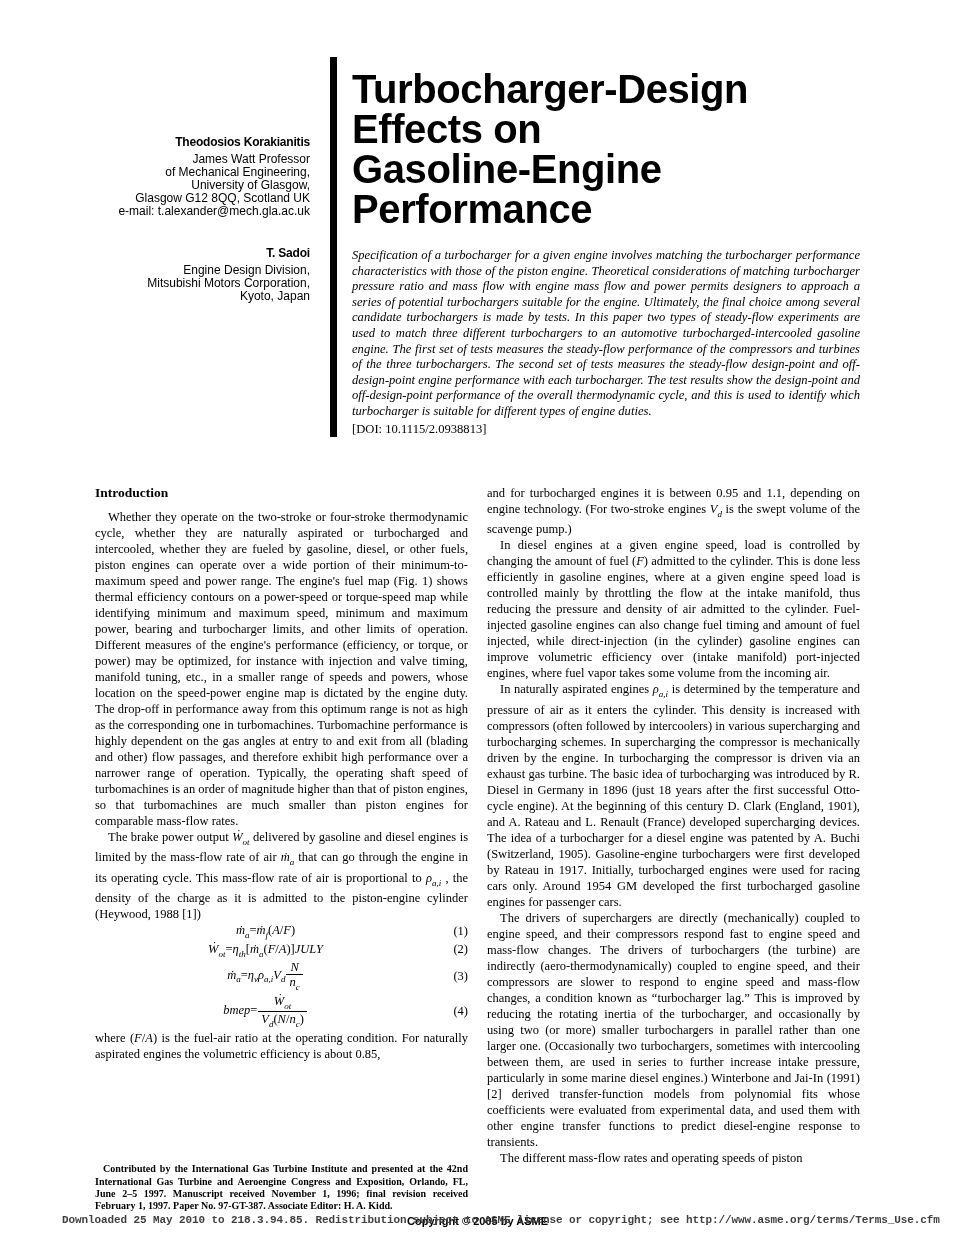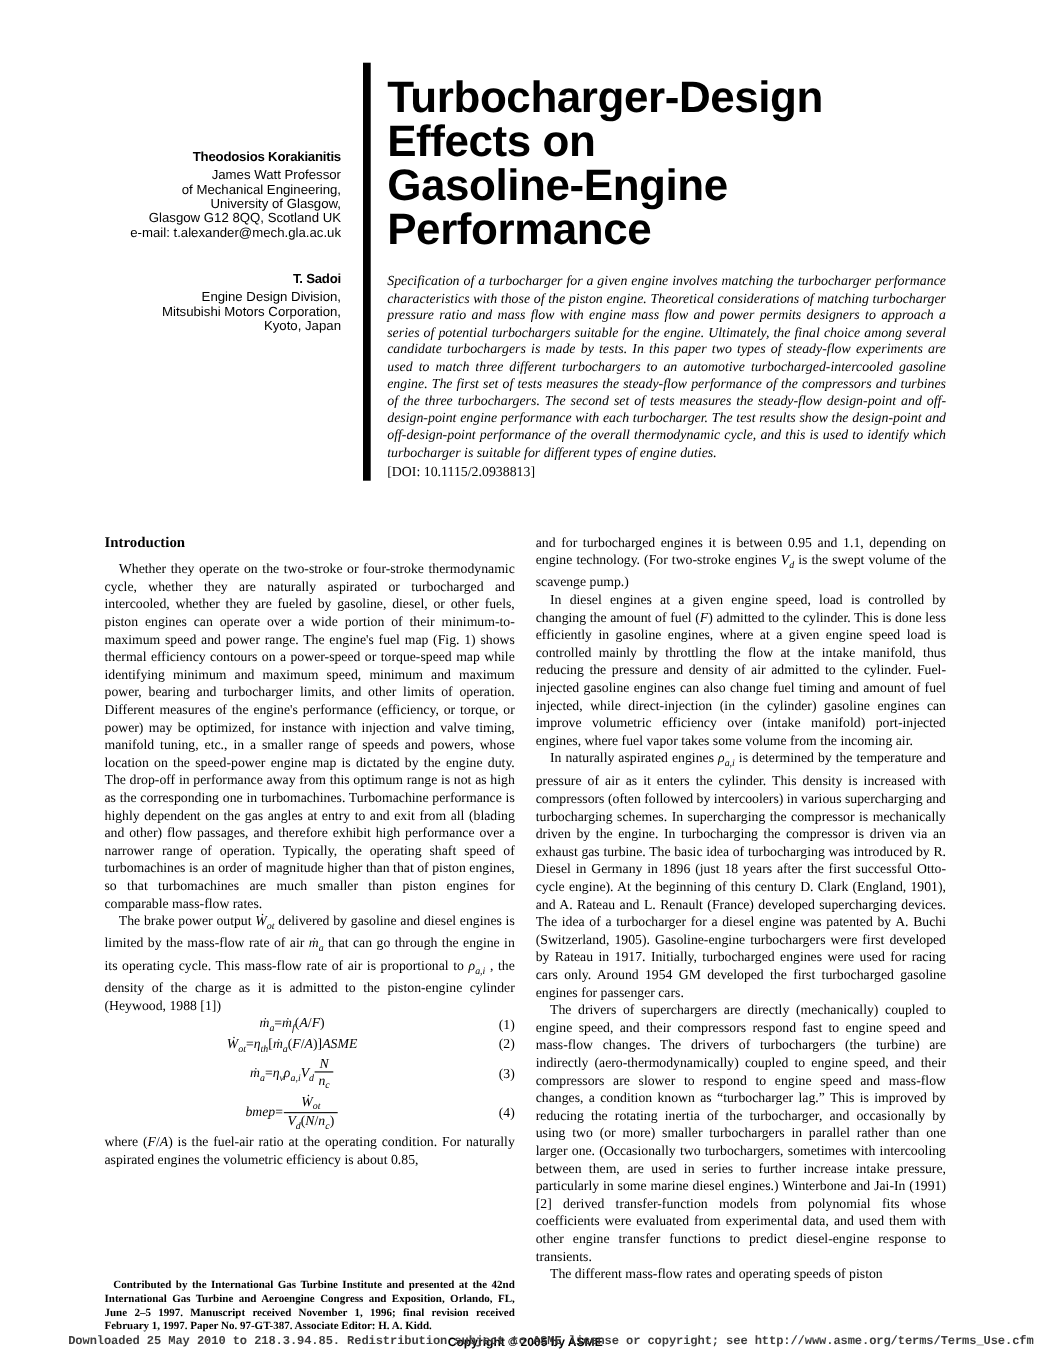--- a/index.html
+++ b/index.html
@@ -108,21 +108,21 @@
       <h2 class="section-heading">Introduction</h2>
 
       <p class="bodytext indent">Whether they operate on the two-stroke or four-stroke thermodynamic cycle, whether they are naturally aspirated or turbocharged and intercooled, whether they are fueled by gasoline, diesel, or other fuels, piston engines can operate over a wide portion of their minimum-to-maximum speed and power range. The engine's fuel map (Fig. 1) shows thermal efficiency contours on a power-speed or torque-speed map while identifying minimum and maximum speed, minimum and maximum power, bearing and turbocharger limits, and other limits of operation. Different measures of the engine's performance (efficiency, or torque, or power) may be optimized, for instance with injection and valve timing, manifold tuning, etc., in a smaller range of speeds and powers, whose location on the speed-power engine map is dictated by the engine duty. The drop-off in performance away from this optimum range is not as high as the corresponding one in turbomachines. Turbomachine performance is highly dependent on the gas angles at entry to and exit from all (blading and other) flow passages, and therefore exhibit high performance over a narrower range of operation. Typically, the operating shaft speed of turbomachines is an order of magnitude higher than that of piston engines, so that turbomachines are much smaller than piston engines for comparable mass-flow rates.</p>
       <p class="bodytext indent">The brake power output <i>Ẇ</i><sub><i>ot</i></sub> delivered by gasoline and diesel engines is limited by the mass-flow rate of air <i>ṁ</i><sub><i>a</i></sub> that can go through the engine in its operating cycle. This mass-flow rate of air is proportional to <i>ρ</i><sub><i>a,i</i></sub> , the density of the charge as it is admitted to the piston-engine cylinder (Heywood, 1988 [1])</p>
 
       <div class="eq-row">
         <span class="eq"><i>ṁ</i><sub><i>a</i></sub>=<i>ṁ</i><sub><i>f</i></sub>(<i>A</i>/<i>F</i>)</span>
         <span class="eq-num">(1)</span>
       </div>
       <div class="eq-row">
-        <span class="eq"><i>Ẇ</i><sub><i>ot</i></sub>=<i>η</i><sub><i>th</i></sub>[<i>ṁ</i><sub><i>a</i></sub>(<i>F</i>/<i>A</i>)]<i>ASME</i></span>
+        <span class="eq"><i>Ẇ</i><sub><i>ot</i></sub>=<i>η</i><sub><i>th</i></sub>[<i>ṁ</i><sub><i>a</i></sub>(<i>F</i>/<i>A</i>)]<i>JULY</i></span>
         <span class="eq-num">(2)</span>
       </div>
       <div class="eq-row">
         <span class="eq"><i>ṁ</i><sub><i>a</i></sub>=<i>η</i><sub><i>v</i></sub><i>ρ</i><sub><i>a,i</i></sub><i>V</i><sub><i>d</i></sub><span class="frac"><span class="fnum"><i>N</i></span><span class="fden"><i>n</i><sub><i>c</i></sub></span></span></span>
         <span class="eq-num">(3)</span>
       </div>
       <div class="eq-row">
         <span class="eq"><i>bmep</i>=<span class="frac"><span class="fnum"><i>Ẇ</i><sub><i>ot</i></sub></span><span class="fden"><i>V</i><sub><i>d</i></sub>(<i>N</i>/<i>n</i><sub><i>c</i></sub>)</span></span></span>
         <span class="eq-num">(4)</span>
       </div>

